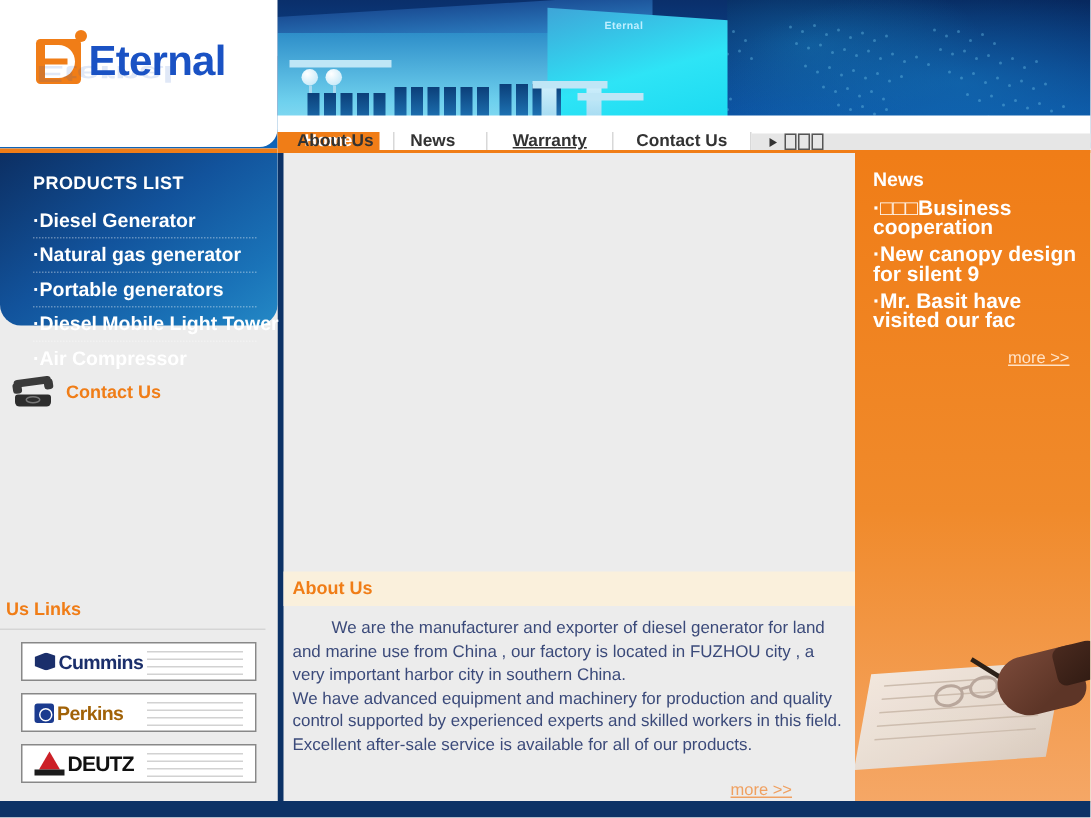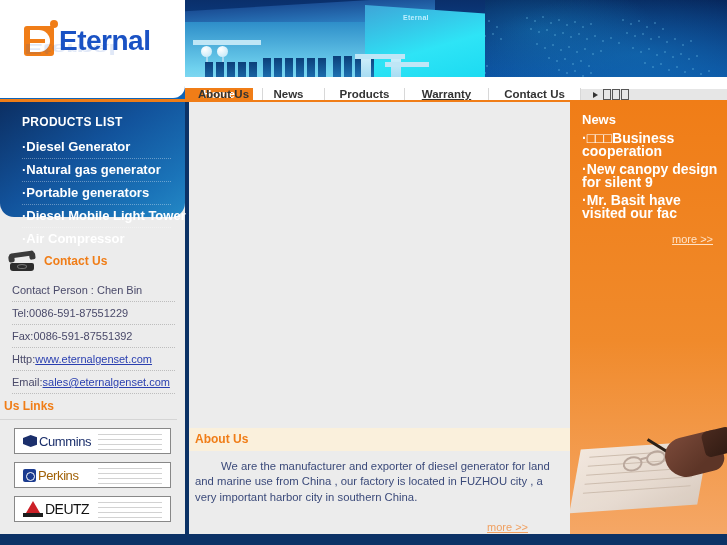--- a/index.html
+++ b/index.html
@@ -267,21 +267,21 @@
     cursor: pointer; overflow: hidden;
   }
   .linkcard .lines {
     position: absolute; right: 8px; top: 5px; width: 64px;
   }
   .linkcard .lines i {
     display: block; height: 1px; background: #d2d2d2; margin-bottom: 4px;
   }
   .brand { display: flex; align-items: center; gap: 2px; }
   .brand-name {
-    font-size: 13px; font-weight: normal; letter-spacing: -.4px;
+    font-size: 13px; font-weight: bold; letter-spacing: -.4px;
   }
   .cummins-mark {
     width: 14px; height: 12px; position: relative;
     background: #1b2f6b;
     clip-path: polygon(0 25%, 55% 0, 100% 18%, 100% 82%, 55% 100%, 0 75%);
   }
   .cummins-name { color: #1b2f6b; }
   .perkins-mark {
     width: 13px; height: 13px; border-radius: 2px;
     background: #1b3b8f; position: relative;
@@ -583,21 +583,20 @@
       <span class="logo-text">Eternal</span>
     </div>
     <span class="logo-dot"></span>
     <div class="logo-reflect">Eternal</div>
   </div>
 
   <nav class="nav">
     <div class="nav-item home">Home</div>
     <div class="nav-item about">About Us</div>
     <div class="nav-item news">News</div>
-    <div class="nav-item products">Products</div>
     <div class="nav-item warranty">Warranty</div>
     <div class="nav-item contact">Contact Us</div>
     <div class="nav-item cn">
       <span class="cn-arrow"></span>
       <span class="cn-boxes">
           <i></i>
           <i></i>
           <i></i>
         </span>
     </div>
@@ -617,31 +616,20 @@
 
     <div class="contact-sec">
       <div class="contact-head">
         <span class="phone-icon">
           <span class="base"></span>
             <span class="handset"></span>
             <span class="dial"></span>
         </span>
         <span class="contact-title">Contact Us</span>
       </div>
-      <div class="contact-list">
-        <div class="contact-row">Contact Person : Chen Bin</div>
-        <div class="contact-row">Tel:0086-591-87551229</div>
-        <div class="contact-row">Fax:0086-591-87551392</div>
-        <div class="contact-row">
-          <span>Http:</span><a href="#">www.eternalgenset.com</a>
-        </div>
-        <div class="contact-row">
-          <span>Email:</span><a href="#">sales@eternalgenset.com</a>
-        </div>
-      </div>
     </div>
 
     <div class="uslinks">
       <div class="uslinks-title">Us Links</div>
 
       <div class="linkcard">
         <span class="brand">
           <span class="cummins-mark"></span>
           <span class="brand-name cummins-name">Cummins</span>
         </span>
@@ -684,20 +672,21 @@
     </div>
   </div>
 
   <div class="center">
     <div class="center-blank"></div>
 
     <section class="about">
       <div class="about-head">About Us</div>
       <div class="about-body">
         <p class="indent">We are the manufacturer and exporter of diesel generator for land and marine use from China , our factory is located in FUZHOU city , a very important harbor city in southern China.</p>
+        <p>We have advanced equipment and machinery for production and quality control supported by experienced experts and skilled workers in this field. Excellent after-sale service is available for all of our products.</p>
       </div>
       <div class="about-more">
         <a href="#">more &gt;&gt;</a>
       </div>
     </section>
   </div>
 
   <aside class="rightcol">
     <div class="news-title">News</div>
     <div class="news-list">

